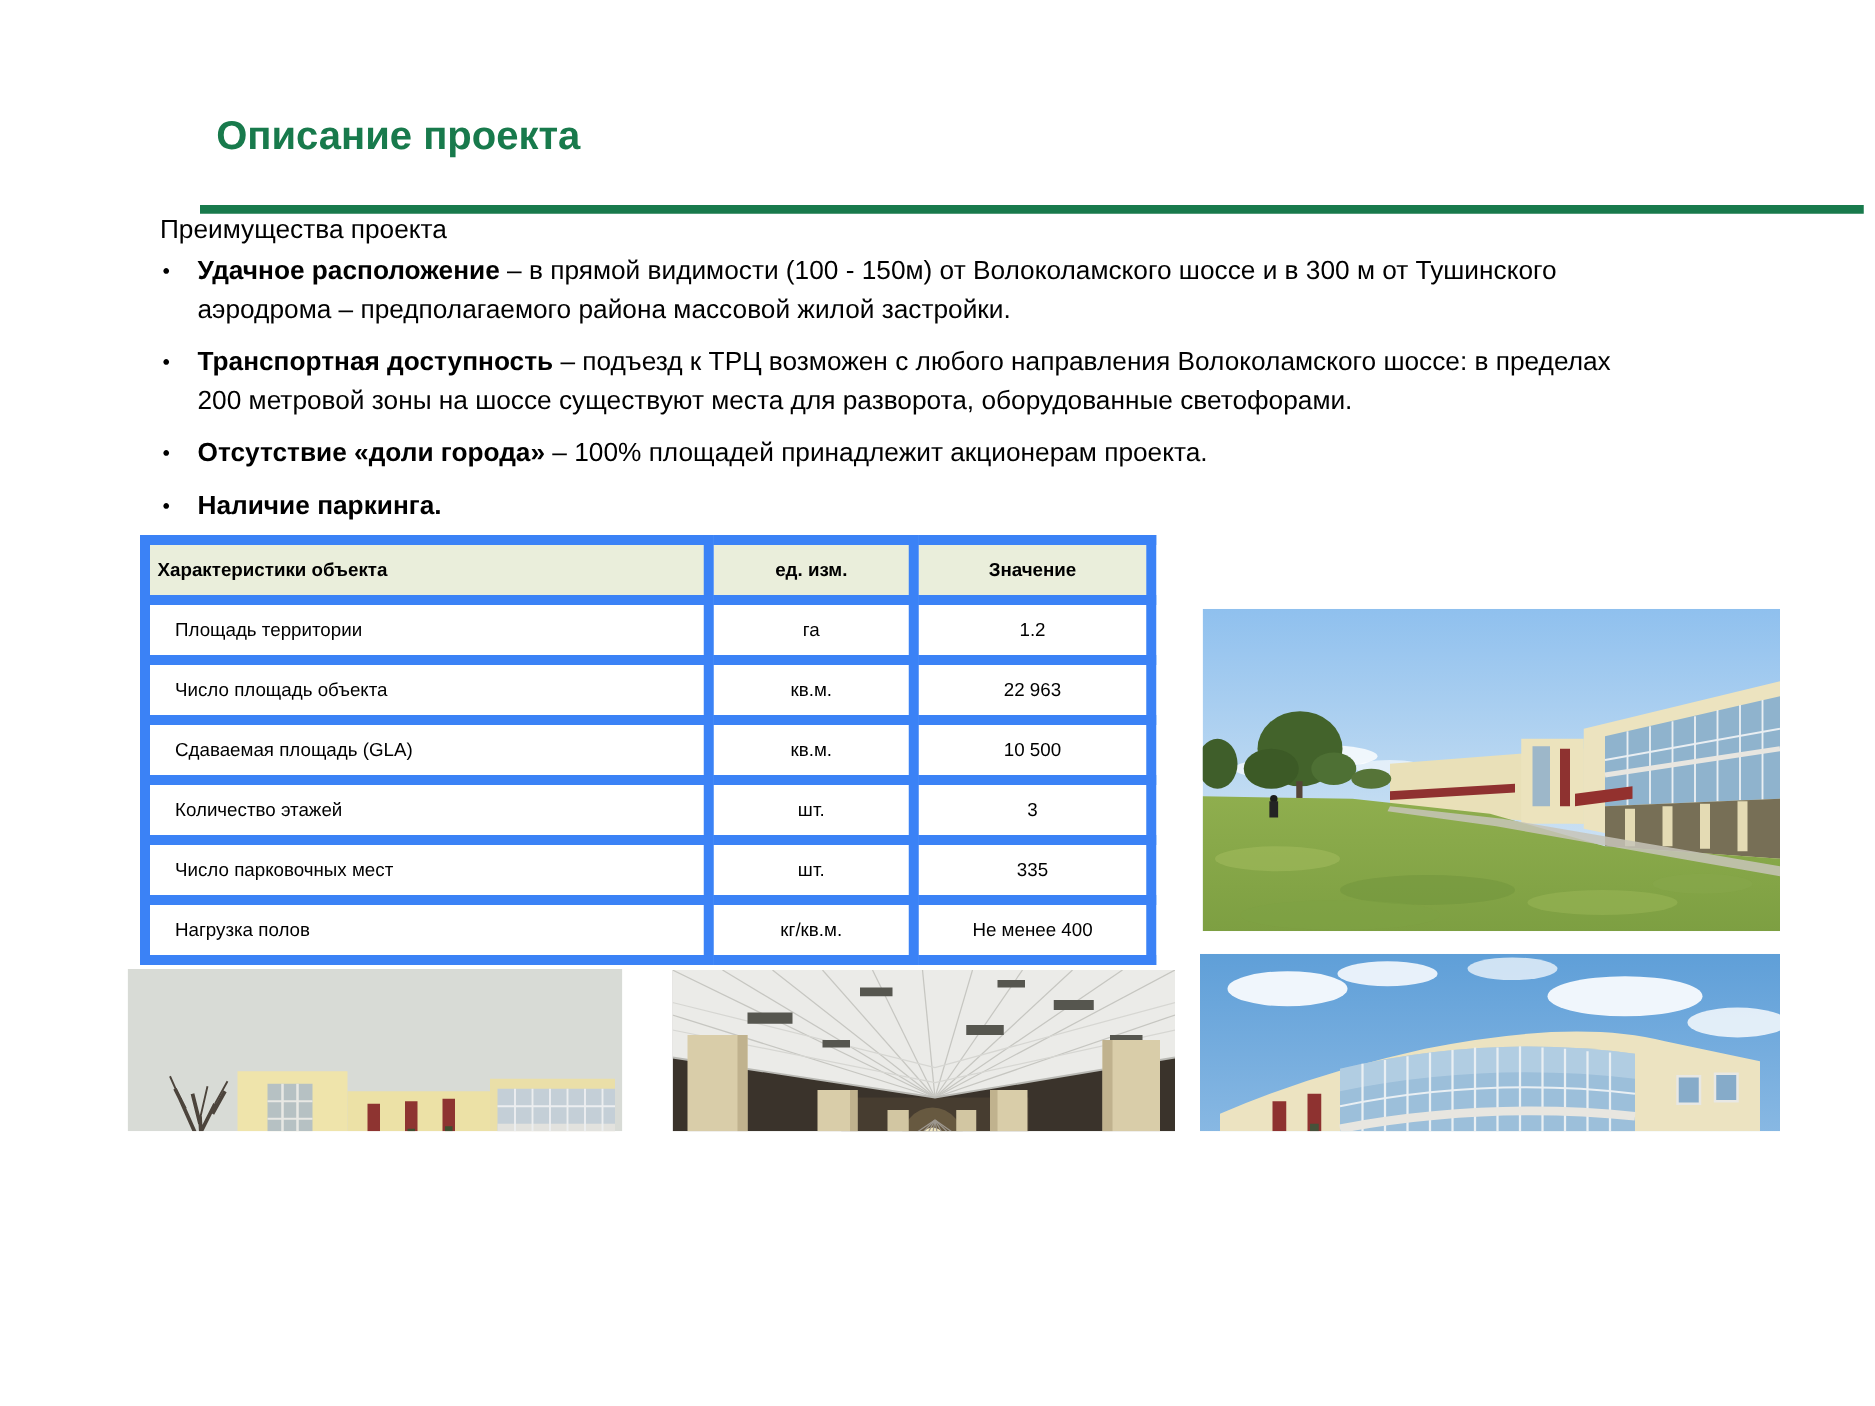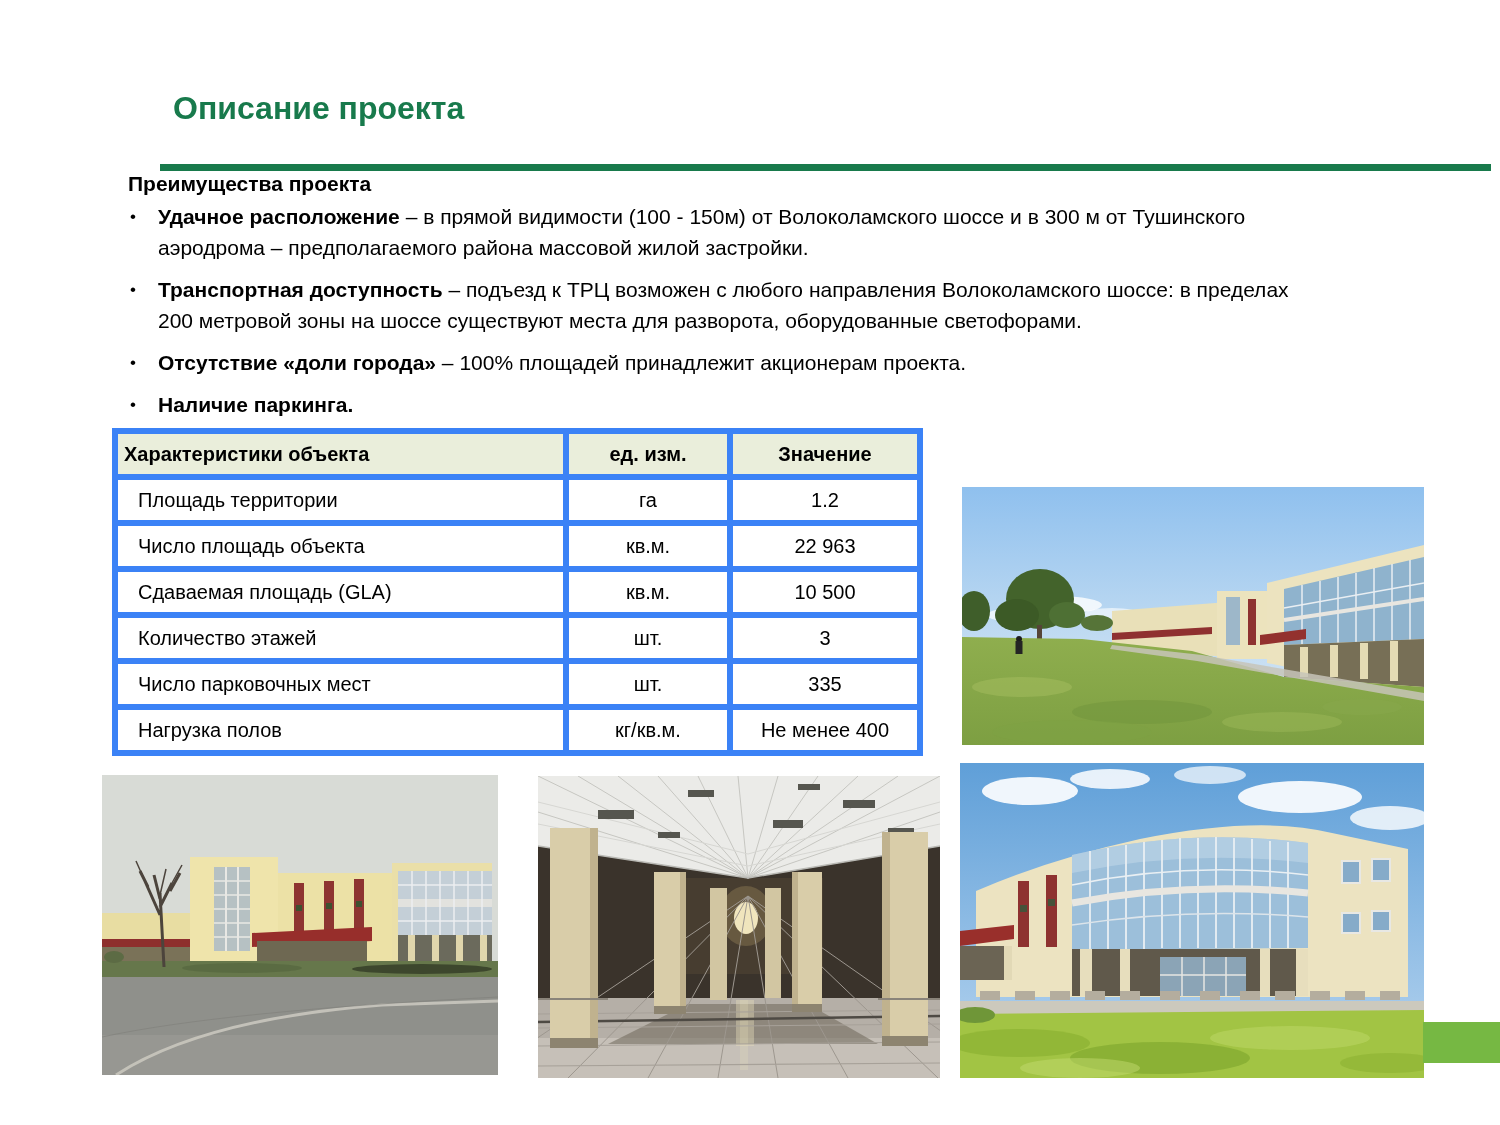--- a/index.html
+++ b/index.html
@@ -1,27 +1,27 @@
 <!DOCTYPE html>
 <html lang="ru"><head>
 <meta charset="utf-8">
 <style>
   html,body{margin:0;padding:0;background:#fff;}
-  .slide{position:relative;width:1500px;height:1125px;background:#ffffff;overflow:hidden;
+  .slide{position:relative;width:1500px;height:905px;background:#ffffff;overflow:hidden;
          font-family:"Liberation Sans",sans-serif;color:#000;}
   .title{position:absolute;left:173px;top:90px;margin:0;font-size:32px;font-weight:700;color:#187a4c;}
   .rule{position:absolute;left:160px;top:164px;width:1331px;height:7px;background:#187a4c;}
-  .sec-heading{position:absolute;left:128px;top:172px;font-size:21px;font-weight:700;}
+  .sec-heading{position:absolute;left:128px;top:172px;font-size:21px;font-weight:400;}
   ul.bullets{position:absolute;left:130px;top:201px;width:1195px;margin:0;padding:0;list-style:none;
              font-size:21px;line-height:31px;}
   ul.bullets li{display:flex;margin-bottom:11px;}
   ul.bullets .marker{flex:0 0 28px;font-size:17px;}
   ul.bullets b{font-weight:700;}
   table.chars{position:absolute;left:112px;top:428px;border-collapse:collapse;table-layout:fixed;}
-  table.chars th,table.chars td{border:6px solid #3b82f6;font-size:20px;height:40px;padding:0 6px;overflow:hidden;}
+  table.chars th,table.chars td{border:8px solid #3b82f6;font-size:15px;height:40px;padding:0 6px;overflow:hidden;}
   table.chars th{background:#eaeedb;font-weight:700;}
   table.chars th.c1{text-align:left;}
   table.chars td.c1{text-align:left;padding-left:20px;}
   table.chars th.c2,table.chars td.c2,table.chars th.c3,table.chars td.c3{text-align:center;}
   .photo{position:absolute;overflow:hidden;}
   .photo svg{display:block;width:100%;height:100%;}
   .accent-rect{position:absolute;left:1423px;top:1022px;width:77px;height:41px;background:#76b843;}
 </style>
 </head>
 <body>

